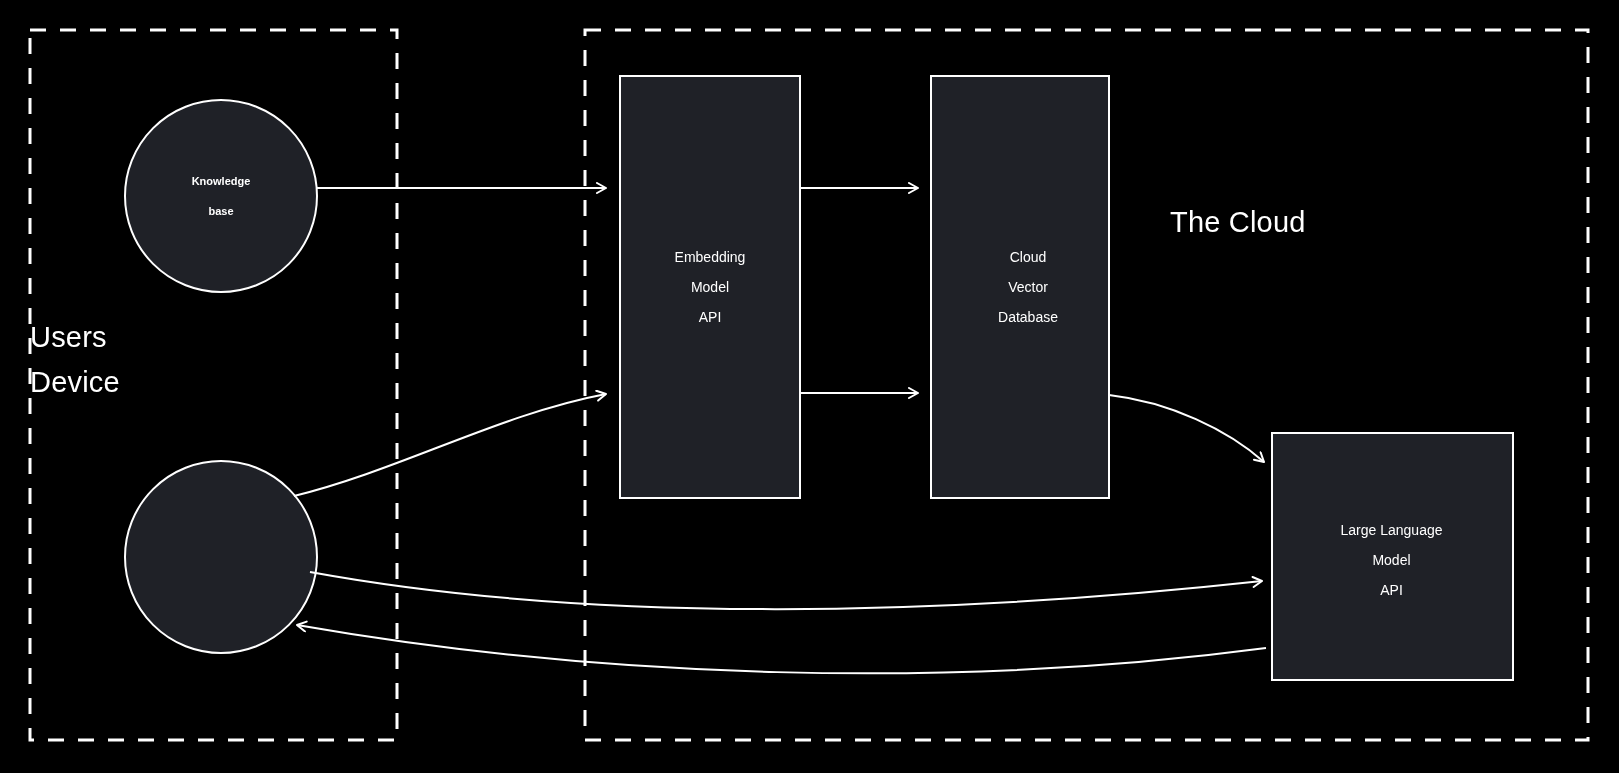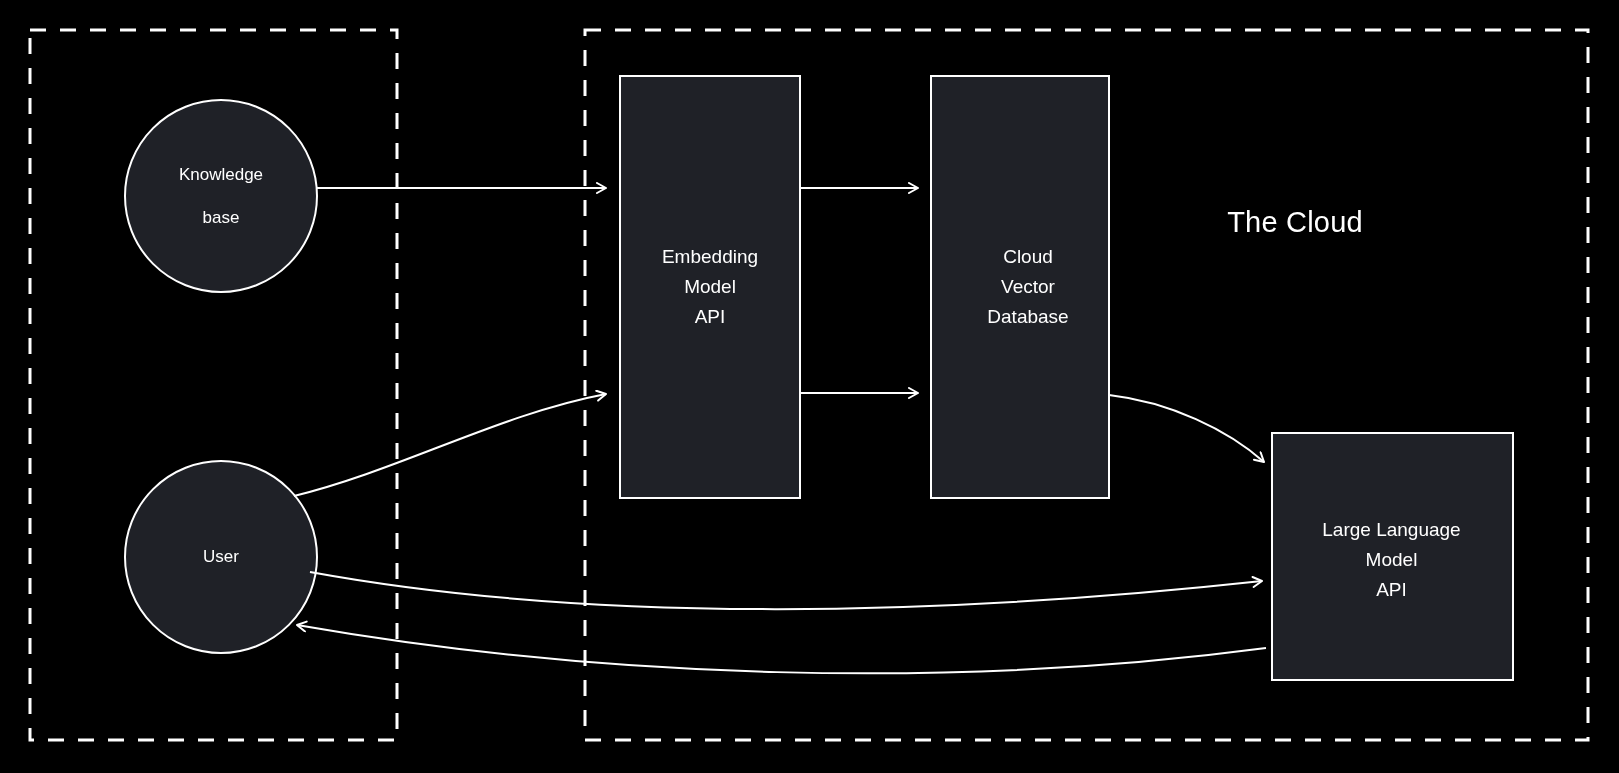--- a/index.html
+++ b/index.html
@@ -21,43 +21,44 @@
     left: 0;
     top: 0;
     width: 1619px;
     height: 773px;
   }
   .zone-label {
     position: absolute;
     color: #ffffff;
     font-size: 29px;
     line-height: 45px;
-    text-align: center;
+    text-align: left;
     white-space: pre-line;
     letter-spacing: 0.2px;
     pointer-events: none;
   }
   .node-label {
     position: absolute;
     color: #ffffff;
     text-align: center;
     white-space: pre-line;
     pointer-events: none;
     display: flex;
     align-items: center;
     justify-content: center;
     flex-direction: column;
   }
   .label-box {
-    font-size: 19px;
+    font-size: 14px;
     line-height: 30px;
   }
   .label-circle-kb {
-    font-size: 17px;
-    line-height: 43px;
+    font-size: 11px;
+    line-height: 30px;
+    font-weight: bold;
   }
   .label-circle-user {
     font-size: 17px;
     line-height: 30px;
   }
 </style>
 </head>
 <body>
 
 <div id="canvas">
@@ -91,27 +92,28 @@
 
     <path d="M 800 393 L 918 393" fill="none" stroke="#ffffff" stroke-width="2" marker-end="url(#arrow-open)"></path>
 
     <path d="M 1109 395 C 1170 402 1228 430 1264 462" fill="none" stroke="#ffffff" stroke-width="2" marker-end="url(#arrow-open)"></path>
 
     <path d="M 310 572 C 600 625 950 615 1262 581" fill="none" stroke="#ffffff" stroke-width="2" marker-end="url(#arrow-open)"></path>
 
     <path d="M 1266 648 C 950 690 600 678 297 625" fill="none" stroke="#ffffff" stroke-width="2" marker-end="url(#arrow-open)"></path>
   </svg>
 
+  <div class="zone-label" style="left:30px; top:315px; width:367px;">Users
+Device</div>
 
   <div class="zone-label" style="left:1170px; top:200px; width:250px;">The Cloud</div>
 
   <div class="node-label label-circle-kb" style="left:125px; top:156px; width:192px; height:80px;">Knowledge
 base</div>
 
-  <div class="node-label label-circle-user" style="left:125px; top:527px; width:192px; height:60px;">User</div>
 
   <div class="node-label label-box" style="left:620px; top:237px; width:180px; height:100px;">Embedding
 Model
 API</div>
 
   <div class="node-label label-box" style="left:931px; top:237px; width:178px; height:100px;margin-left:8px;">Cloud
 Vector
 Database</div>
 
   <div class="node-label label-box" style="left:1272px; top:510px; width:239px; height:100px;">Large Language

